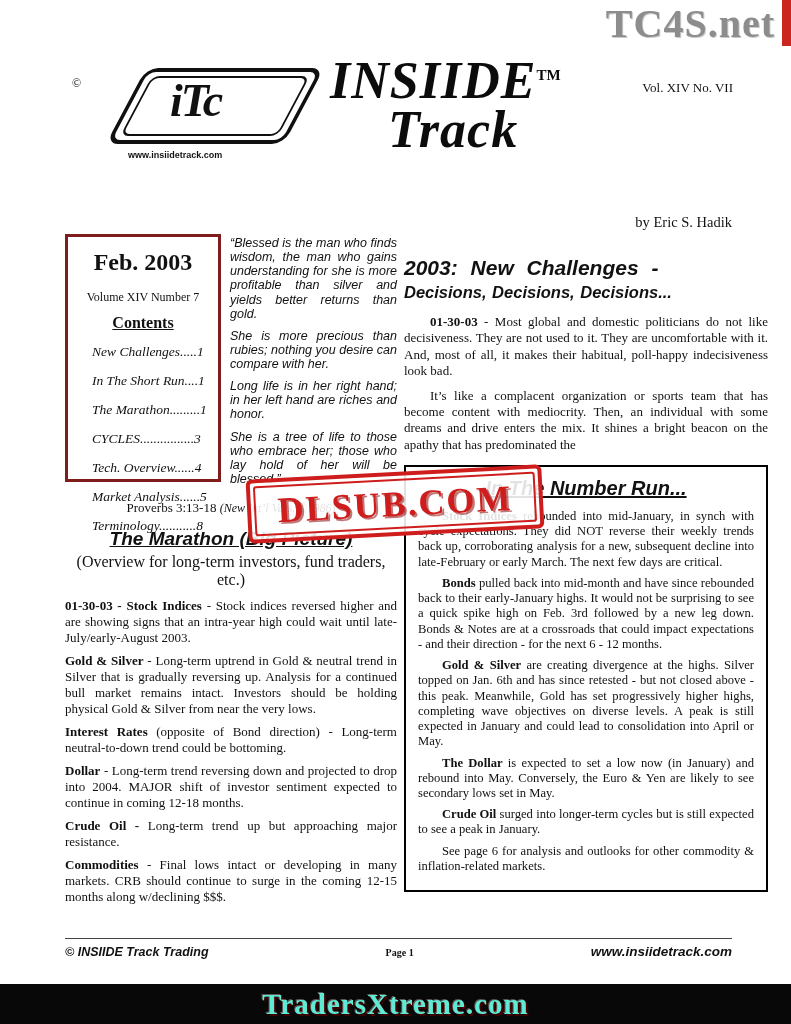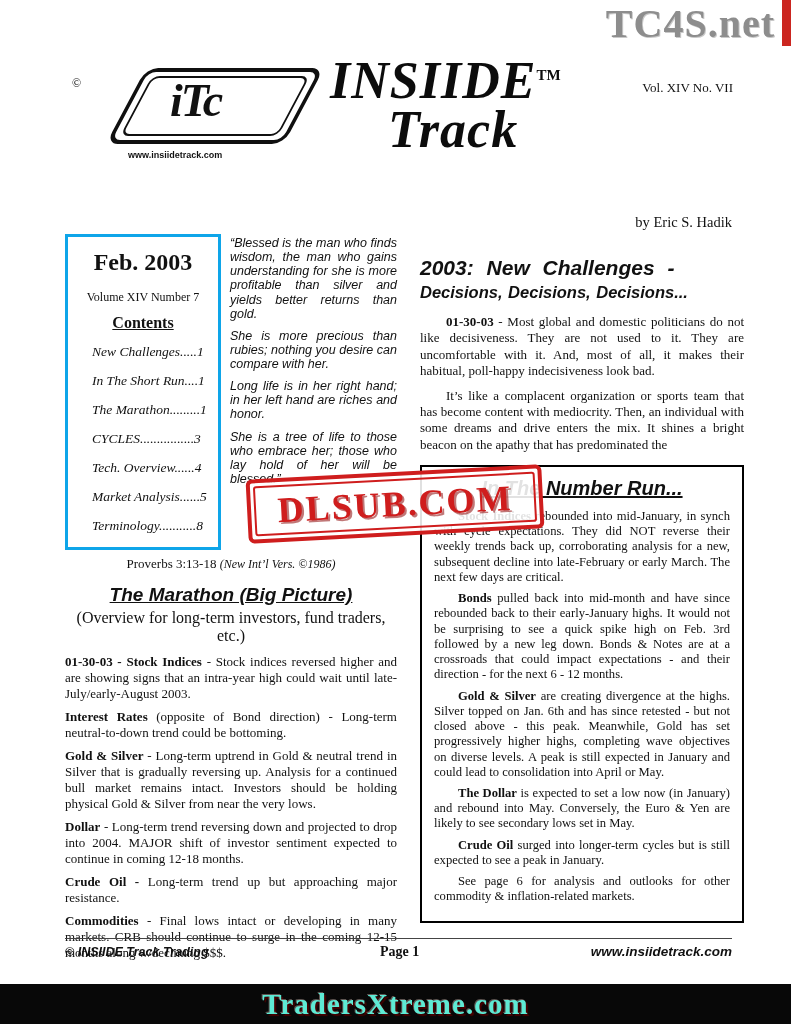--- a/index.html
+++ b/index.html
@@ -30,24 +30,24 @@
     font-family:"Liberation Serif", serif; font-weight:bold; font-style:italic; color:#0c0c0c; }
   .mh1 { font-size:52px; line-height:50px; letter-spacing:1px; }
   .mh1 .tm { font-size:15px; font-style:normal; vertical-align:super; letter-spacing:0;text-align:center; }
   .mh2 { font-size:52px; line-height:48px; margin-left:58px; letter-spacing:1px; }
   .vol { position:absolute; right:58px; top:80px; font-size:13px; }
   .tagline { position:absolute; left:0; right:0; top:178px; text-align:center;
     font-family:"Liberation Sans", sans-serif; font-weight:bold; font-style:italic; font-size:15px; }
   .byline { position:absolute; right:59px; top:214px; font-size:14.5px; }
   
   .left-col  { position:absolute; left:65px;  top:234px; width:332px; }
-  .right-col { position:absolute; left:420px; top:240px; width:324px; }
+  .right-col { position:absolute; left:404px; top:240px; width:364px; }
   .left-top { display:flex; gap:9px; }
-  .contents-box { flex:none; width:156px; border:3px solid #0ea5e9;
-    padding:12px 4px 6px; text-align:center; height:316px; }
+  .contents-box { flex:none; width:156px; border:3px solid #7f1d1d;
+    padding:12px 4px 6px; text-align:center; height:248px; }
   .issue { font-size:24px; font-weight:bold; }
   .volline { font-size:12px; margin-top:14px; }
   .contents-title { font-size:16px; font-weight:bold; text-decoration:underline; margin-top:9px; }
   .contents-items { text-align:left; margin:12px 0 0 20px; }
   .contents-items div { font-style:italic; font-size:13.5px; margin-bottom:13px; }
   .quote-col { flex:1; font-family:"Liberation Sans", sans-serif; font-style:italic;
     font-size:12.5px; line-height:1.13; text-align:justify; padding-top:2px; }
   .quote-col p { margin:0 0 8px; }
   .citation { text-align:center; margin:6px 0 12px; font-size:13px; }
   .citation .note { font-style:italic; font-size:12px; }
@@ -63,21 +63,21 @@
   .body { font-size:13px; line-height:1.26; text-align:justify; text-indent:26px; margin:0 0 8px; }
   .shortrun-box { border:2px solid #000; margin-top:12px; padding:8px 12px 10px; }
   .shortrun-title { text-align:center; font-family:"Liberation Sans", sans-serif;
     font-weight:bold; font-style:italic; font-size:20px; text-decoration:underline; margin:2px 0 9px; }
   .sr-body { font-size:12.6px; line-height:1.21; text-align:justify; text-indent:24px; margin:0 0 6px; }
   
   .footer-rule { position:absolute; left:65px; right:59px; top:938px; border-top:1px solid #444; }
   .footer { position:absolute; left:65px; right:59px; top:944px;
     display:flex; justify-content:space-between; align-items:baseline; }
   .f-left  { font-family:"Liberation Sans", sans-serif; font-weight:bold; font-style:italic; font-size:12.5px; }
-  .f-center{ font-weight:bold; font-size:14px; }
+  .f-center{ font-weight:bold; font-size:10px; }
   .f-right { font-family:"Liberation Sans", sans-serif; font-weight:bold; font-style:italic; font-size:13.5px; }
   
   .bottom-banner { position:absolute; left:0; right:0; bottom:0; height:40px; background:#080808;
     display:flex; align-items:center; justify-content:center; }
   .bottom-banner span { font-family:"Liberation Serif", serif; font-weight:bold; font-size:29px;
     color:#5eead4; letter-spacing:1px;
     text-shadow:-1px -1px 0 rgba(255,230,220,0.35), 2px 2px 1px rgba(80,0,0,0.9); }
   
   .dlsub-outer { position:absolute; left:247px; top:472px; width:296px; height:64px; z-index:10;
     transform:rotate(-3deg); background:rgba(255,255,255,0.88);
@@ -137,22 +137,22 @@
     </div>
     <div class="citation">
       <span>Proverbs 3:13-18</span>
       <span class="note">(New Int’l Vers. ©1986)</span>
     </div>
 
     <div class="marathon">
       <div class="sec-title">The Marathon (Big Picture)</div>
       <div class="sub">(Overview for long-term investors, fund traders, etc.)</div>
       <p><b>01-30-03 - Stock Indices</b><span> - Stock indices reversed higher and are showing signs that an intra-year high could wait until late-July/early-August 2003.</span></p>
+      <p><b>Gold &amp; Silver</b><span> - Long-term uptrend in Gold &amp; neutral trend in Silver that is gradually reversing up.  Analysis for a continued bull market remains intact.  Investors should be holding physical Gold &amp; Silver from near the very lows.</span></p>
       <p><b>Interest Rates</b><span> (opposite of Bond direction) - Long-term neutral-to-down trend could be bottoming.</span></p>
-      <p><b>Gold &amp; Silver</b><span> - Long-term uptrend in Gold &amp; neutral trend in Silver that is gradually reversing up.  Analysis for a continued bull market remains intact.  Investors should be holding physical Gold &amp; Silver from near the very lows.</span></p>
       <p><b>Dollar</b><span> - Long-term trend reversing down and projected to drop into 2004.  MAJOR shift of investor sentiment expected to continue in coming 12-18 months.</span></p>
       <p><b>Crude Oil -</b><span> Long-term trend up but approaching major resistance.</span></p>
       <p><b>Commodities</b><span> - Final lows intact or developing in many markets.  CRB should continue to surge in the coming 12-15 months along w/declining $$$.</span></p>
     </div>
   </div>
 
   <div class="right-col">
     <div class="nc-title1">2003:  New  Challenges  -</div>
     <div class="nc-title2">Decisions, Decisions, Decisions...</div>
     <p class="body"><b>01-30-03</b><span> - Most global and domestic politicians do not like decisiveness.  They are not used to it.  They are uncomfortable with it.  And, most of all, it makes their habitual, poll-happy indecisiveness look bad.</span></p>

